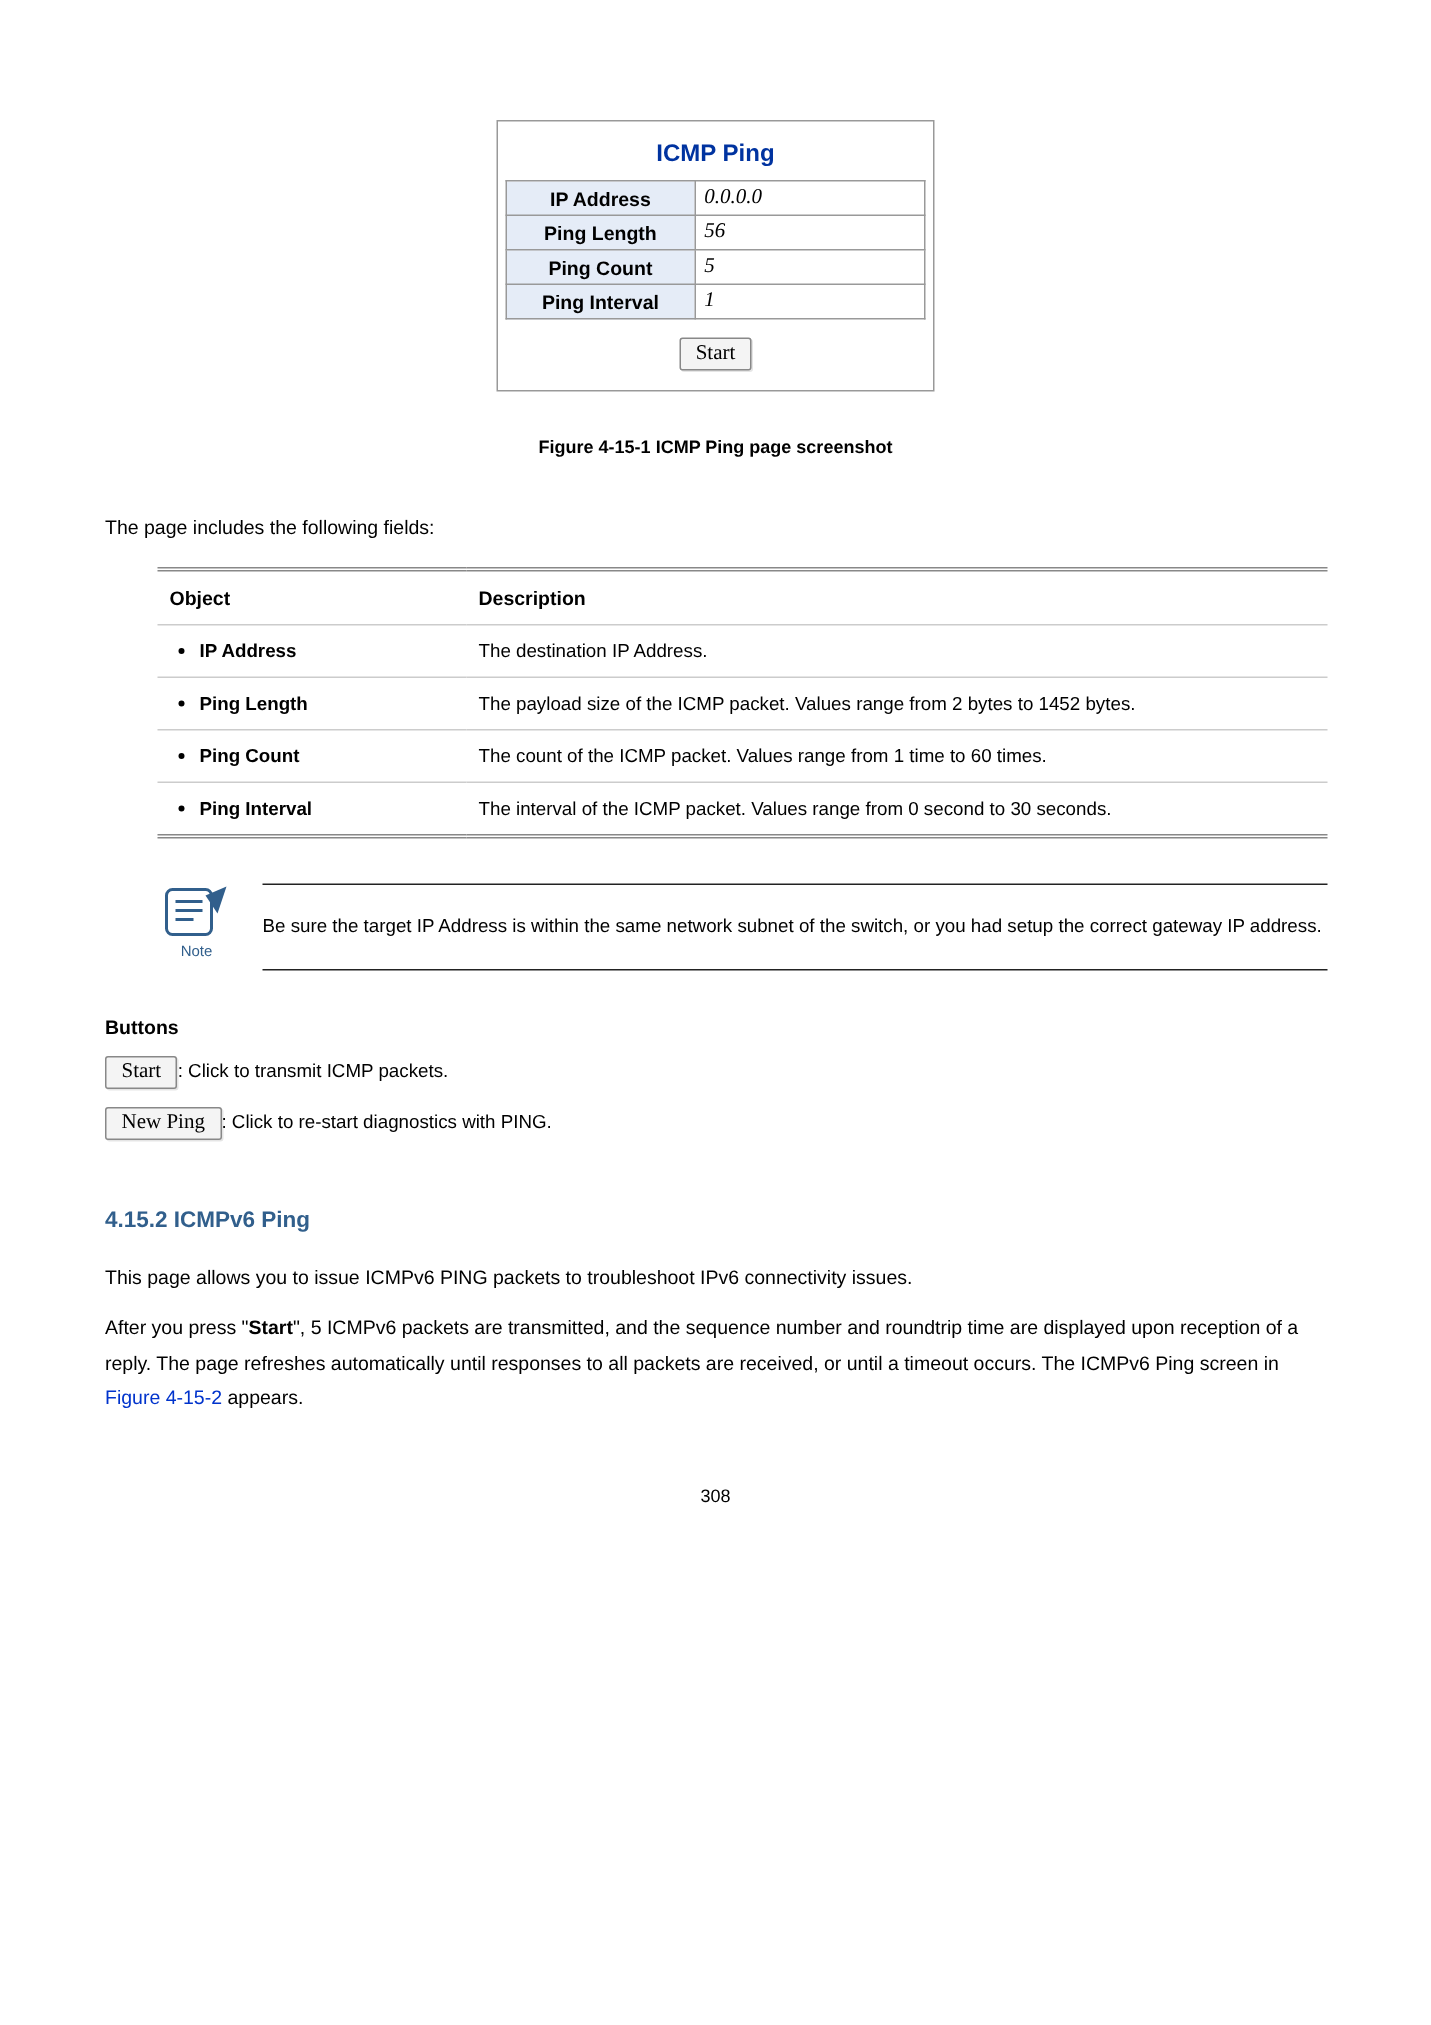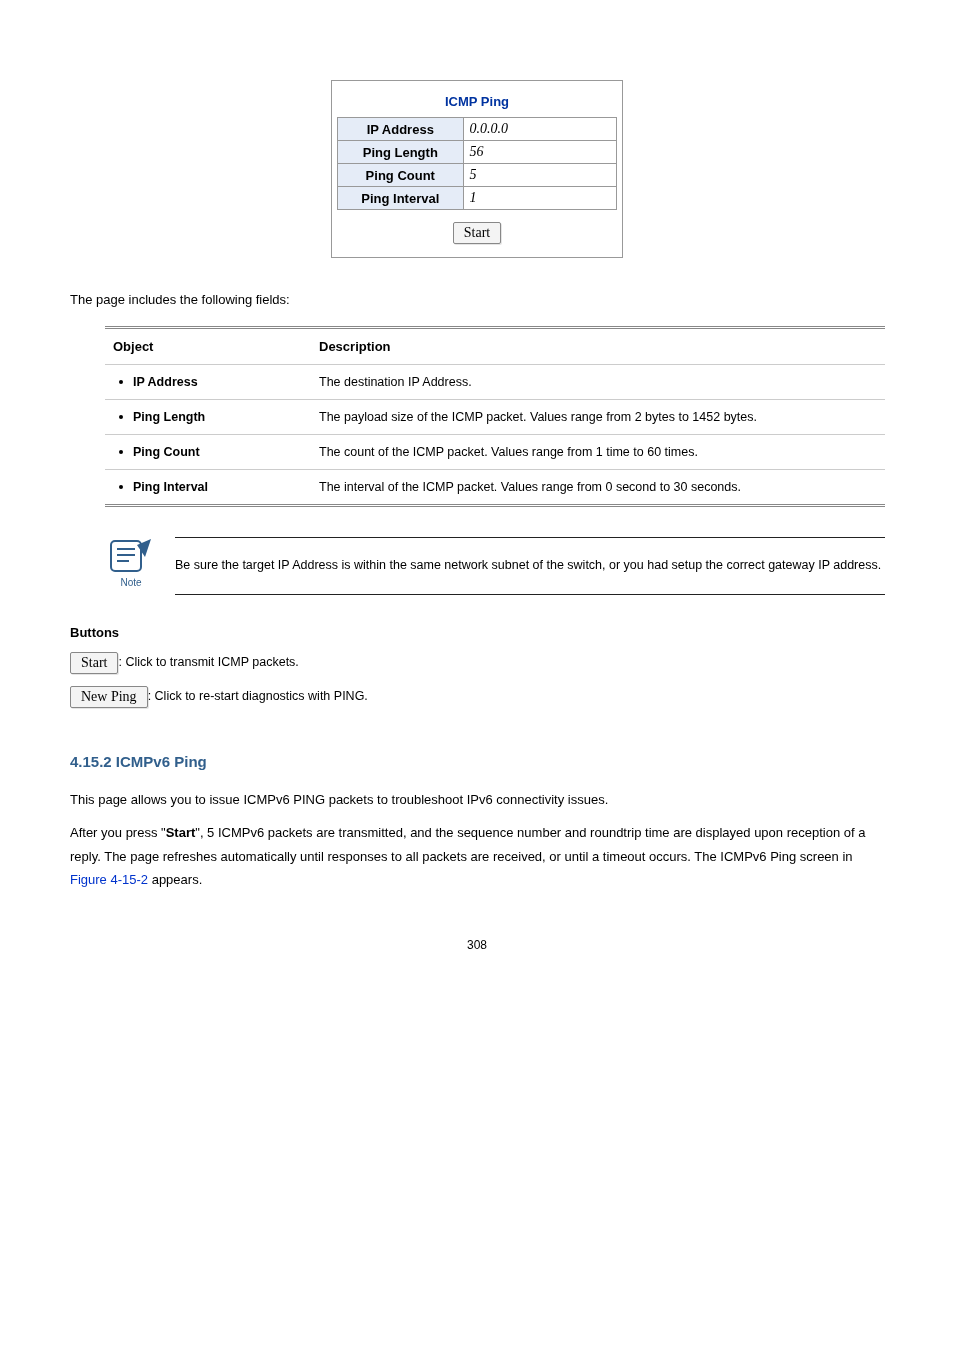--- a/index.html
+++ b/index.html
@@ -15,21 +15,21 @@
     padding: 60px 70px 40px 70px;
   }
   .icmp-box {
     width: 280px;
     margin: 20px auto 30px auto;
     border: 1px solid #999;
     padding: 5px;
   }
   .icmp-title {
     text-align: center;
-    font-size: 13px;
+    font-size: 16px;
     font-weight: bold;
     color: #0033a0;
     padding: 8px 0;
   }
   .icmp-table {
     width: 100%;
     border-collapse: collapse;
   }
   .icmp-table td {
     border: 1px solid #999;
@@ -176,20 +176,24 @@
         <td class="label">Ping Interval</td>
         <td class="val">1</td>
       </tr>
     </tbody>
       </table>
     <div class="start-btn-wrap">
       <span class="btn-like">Start</span>
     </div>
   </div>
 
+  <div class="fig-caption">
+    <span>Figure 4-15-1</span>
+    <span>ICMP Ping page screenshot</span>
+  </div>
 
   <div class="body-text">The page includes the following fields:</div>
 
   <table class="obj-desc">
     <thead>
       <tr>
         <th>Object</th>
         <th>Description</th>
       </tr>
     </thead>

